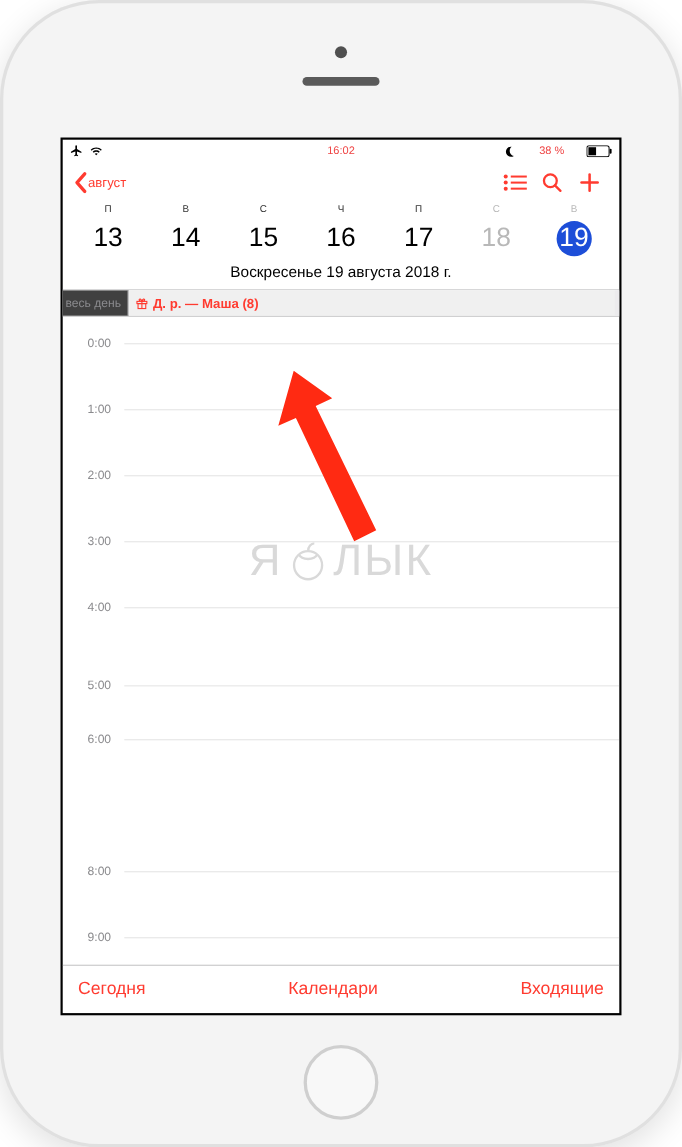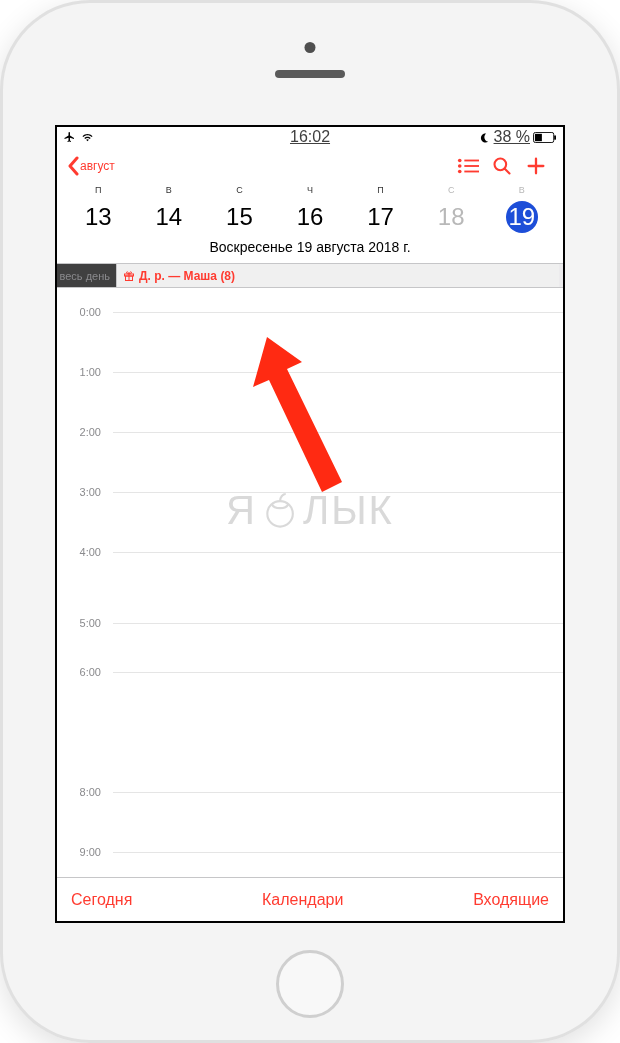--- a/index.html
+++ b/index.html
@@ -2,24 +2,24 @@
 <html><head>
 <meta charset="utf-8">
 <style>
   * { margin:0; padding:0; box-sizing:border-box; font-family:-apple-system,Helvetica,Arial,sans-serif; }
   body { background:#fff; display:flex; justify-content:center; }
   .phone { width:620px; height:1043px; position:relative; background:#f4f4f4; border-radius:90px; box-shadow:inset 0 0 0 3px #e0e0e0, 0 8px 30px rgba(0,0,0,0.12); }
   .speaker { position:absolute; top:70px; left:50%; transform:translateX(-50%); width:70px; height:8px; background:#5a5a5a; border-radius:5px; }
   .camera { position:absolute; top:42px; left:50%; transform:translateX(-50%); width:11px; height:11px; background:#4f4f4f; border-radius:50%; }
   .homebtn { position:absolute; bottom:25px; left:50%; transform:translateX(-50%); width:68px; height:68px; border:3px solid #cfcfcf; border-radius:50%; background:#f8f8f8; }
   .screen { position:absolute; top:125px; left:55px; right:55px; bottom:120px; background:#fff; border:2px solid #000; overflow:hidden; display:flex; flex-direction:column; }
-  .statusbar { height:20px; display:flex; align-items:center; font-size:16px; padding:0 6px; color:#404040;text-decoration:underline; }
+  .statusbar { height:20px; display:flex; align-items:center; font-size:10px; padding:0 6px; color:#ef4444; }
   .sb-left { display:flex; align-items:center; gap:4px; flex:1; }
   .sb-ctr { flex:0; }
-  .sb-right { display:flex; align-items:center; justify-content:flex-end; gap:3px; flex:1; }
+  .sb-right { display:flex; align-items:center; justify-content:flex-end; gap:20px; flex:1; }
   .wifi-bars svg, .moon svg, .batt svg, .plane svg { display:block; }
   .navbar { display:flex; align-items:center; height:38px; padding:0 10px; }
   .back { display:flex; align-items:center; color:#ff3b30; font-size:12px; gap:1px; }
   .back svg { display:block; }
   .nav-spacer { flex:1; }
   .nav-icon { width:34px; display:flex; justify-content:center; color:#ff3b30; }
   .weekhdr { display:flex; padding:0 6px; }
   .daycol { flex:1; text-align:center; }
   .dayhdr { font-size:9px; color:#333; text-transform:uppercase; font-weight:500; }
   .dayhdr.weekend { color:#b8b8b8; }

